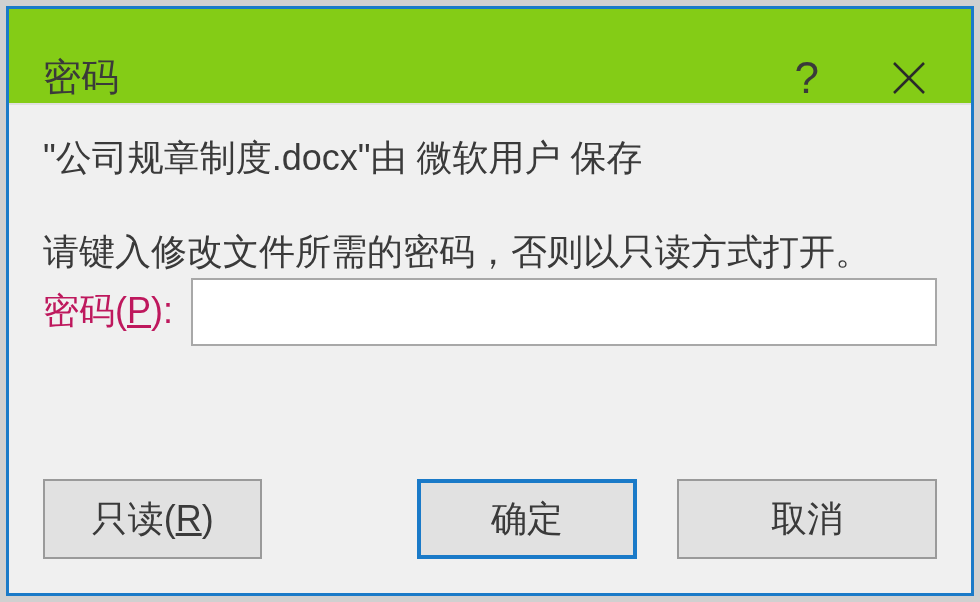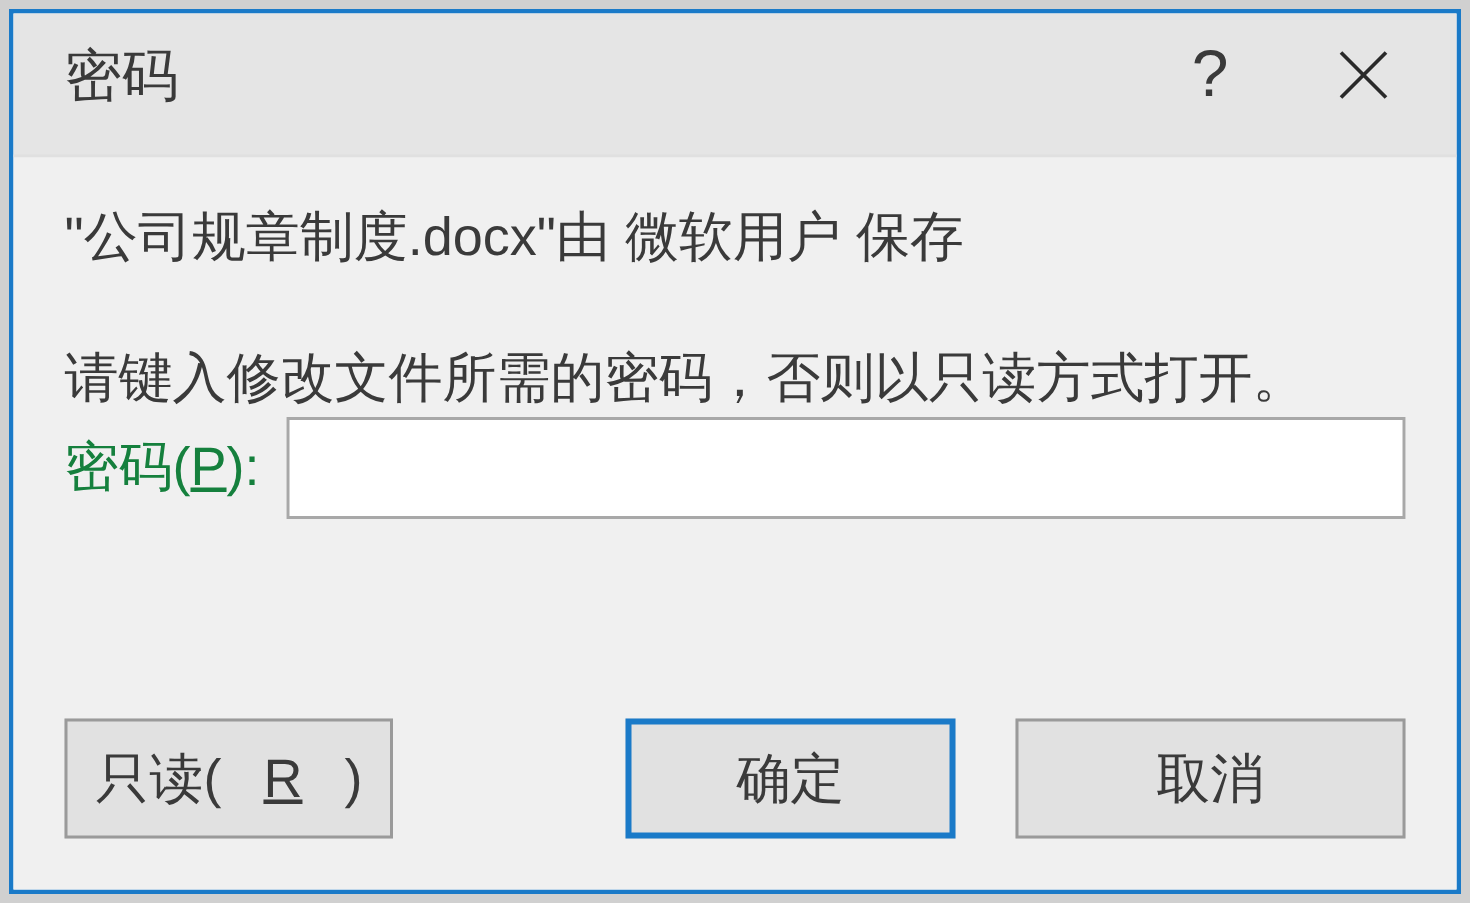--- a/index.html
+++ b/index.html
@@ -19,23 +19,23 @@
     .dialog {
       width: 968px;
       height: 590px;
       background: #ffffff;
       border: 3px solid #1a7ac8;
       display: flex;
       flex-direction: column;
     }
     .titlebar {
       height: 96px;
-      background: #e5e5e5;
+      background: #84cc16;
       display: flex;
-      align-items: flex-start;
+      align-items: flex-end;
       padding: 16px 24px 0 34px;
       border-bottom: 2px solid #e0e0e0;
     }
     .titlebar-title {
       font-size: 38px;
       color: #3a3a3a;
       flex: 1;
     }
     .titlebar-controls {
       display: flex;
@@ -80,21 +80,21 @@
       color: #3a3a3a;
       line-height: 1.4;
     }
     .input-row {
       display: flex;
       align-items: center;
       margin-bottom: 50px;
     }
     .input-label {
       font-size: 36px;
-      color: #15803d;
+      color: #be185d;
       margin-right: 18px;
       white-space: nowrap;
     }
     .input-label .underline {
       text-decoration: underline;
     }
     .password-input {
       flex: 1;
       height: 68px;
       border: 2px solid #a8a8a8;
@@ -114,21 +114,20 @@
       height: 80px;
       background: #e1e1e1;
       border: 2px solid #9a9a9a;
       font-size: 36px;
       color: #3a3a3a;
       cursor: pointer;
       display: flex;
       align-items: center;
       justify-content: center;
       font-family: inherit;
-      gap: 28px;
     }
     .btn-readonly {
       width: 230px;
       margin-right: 155px;
     }
     .btn-ok {
       width: 230px;
       border: 4px solid #1a7ac8;
       margin-right: 40px;
     }

